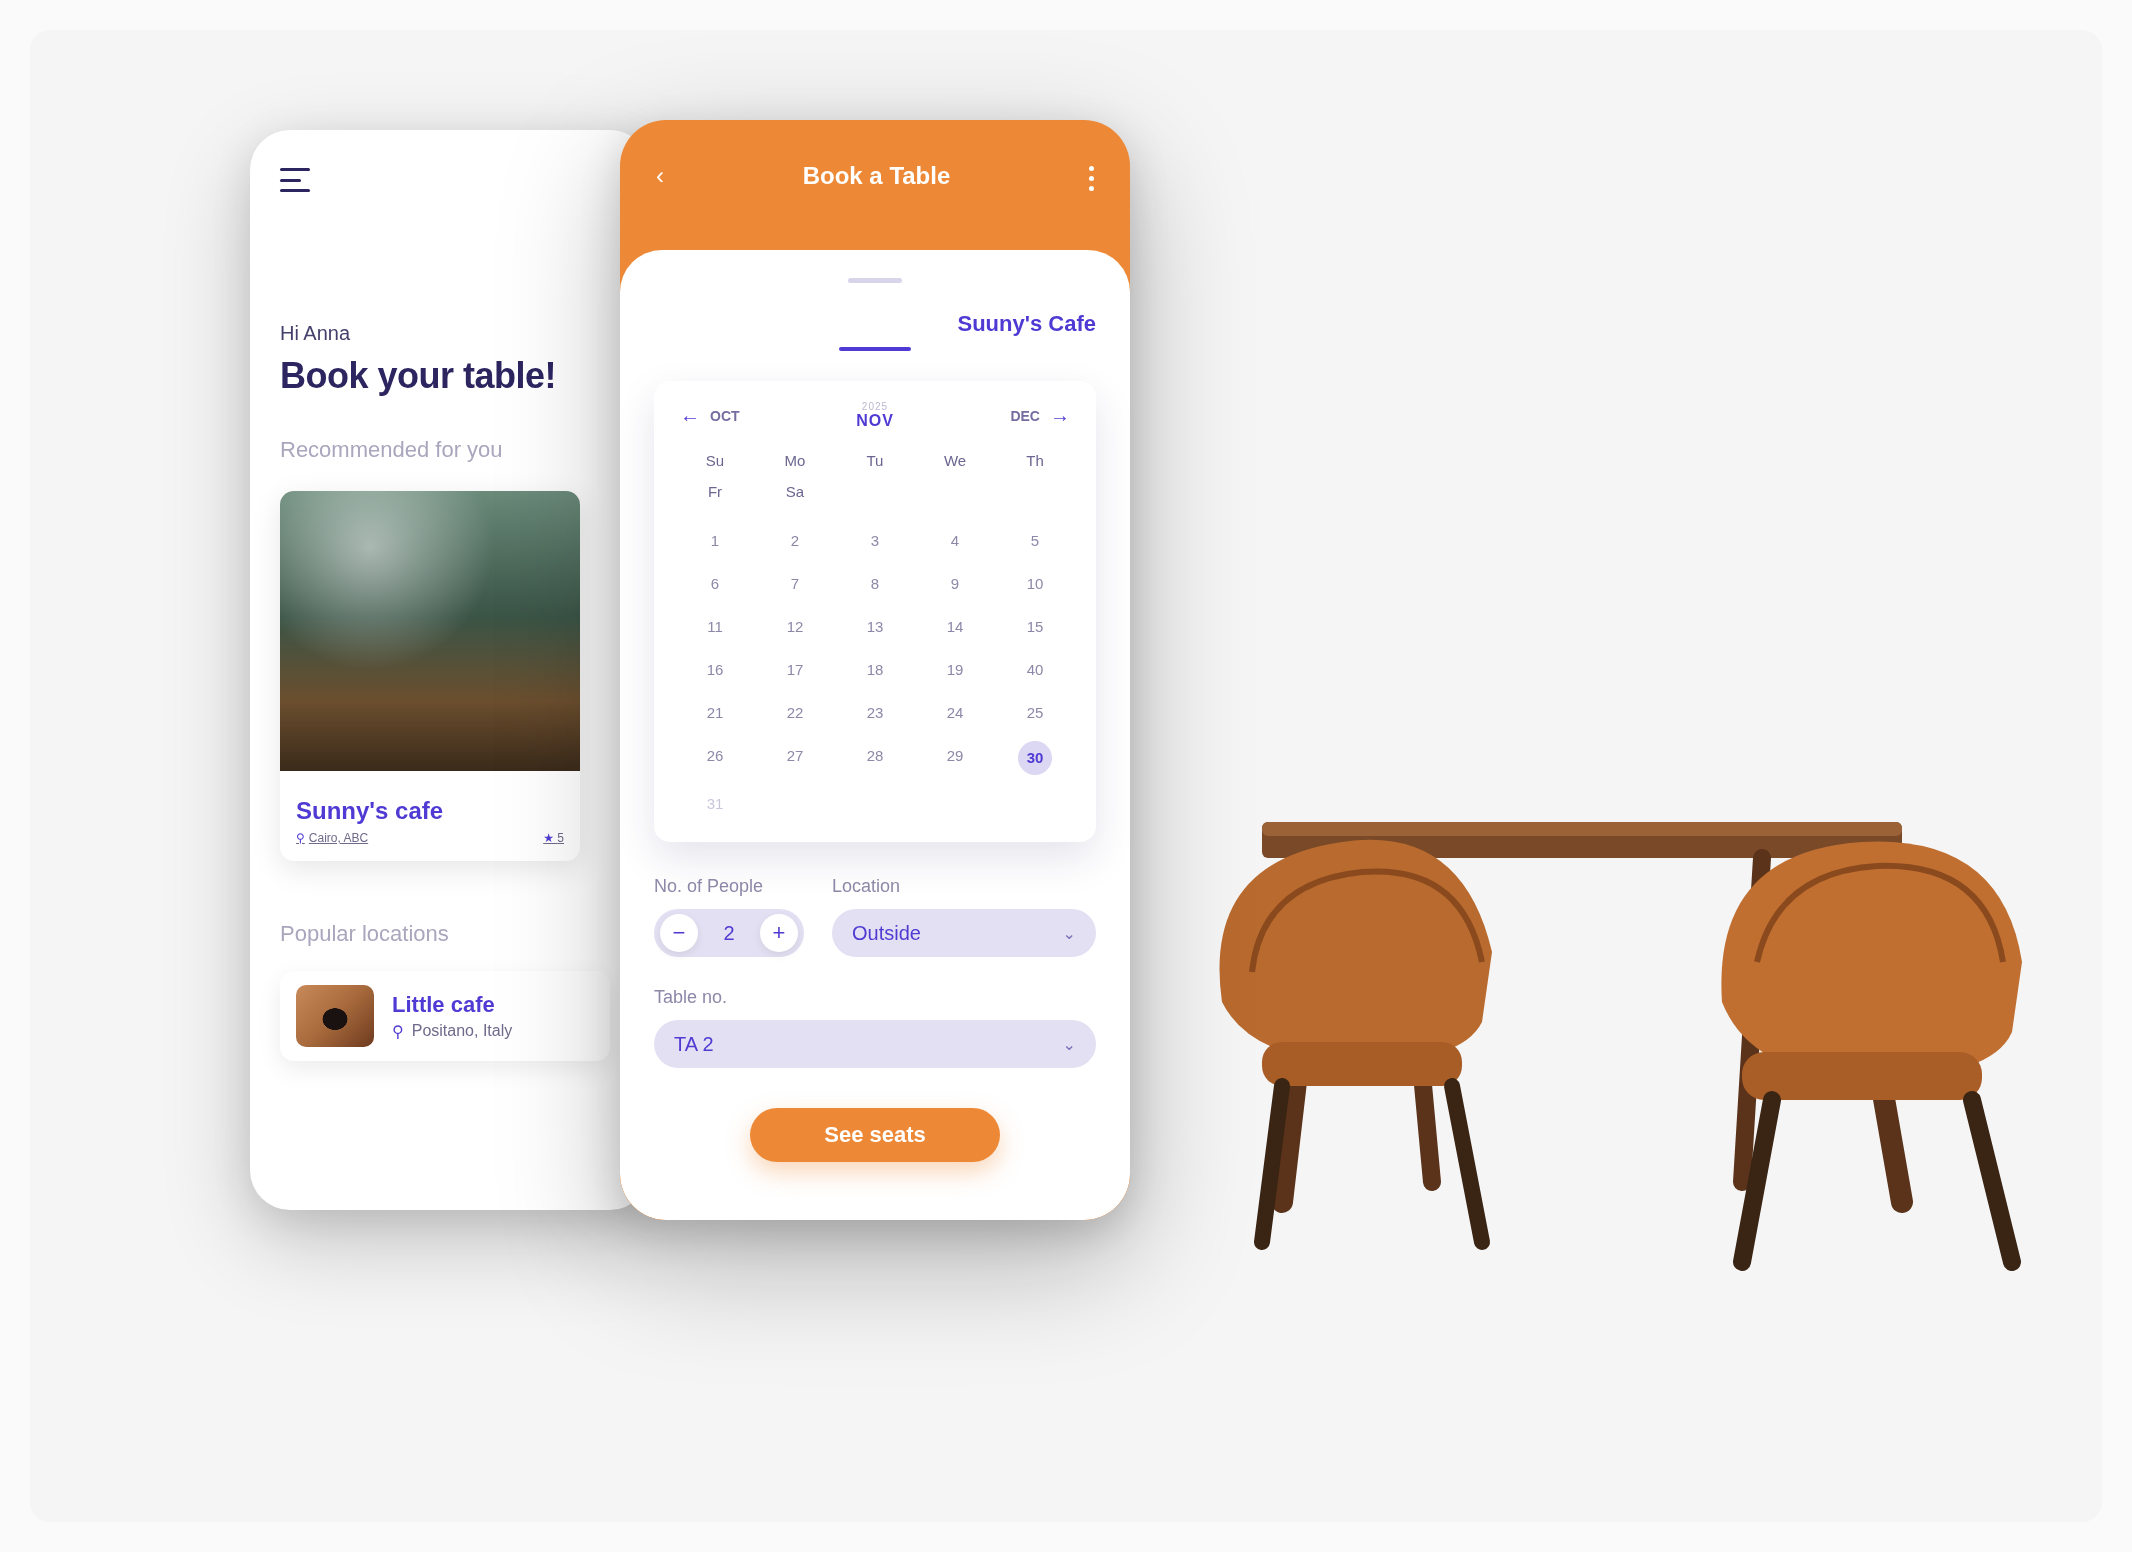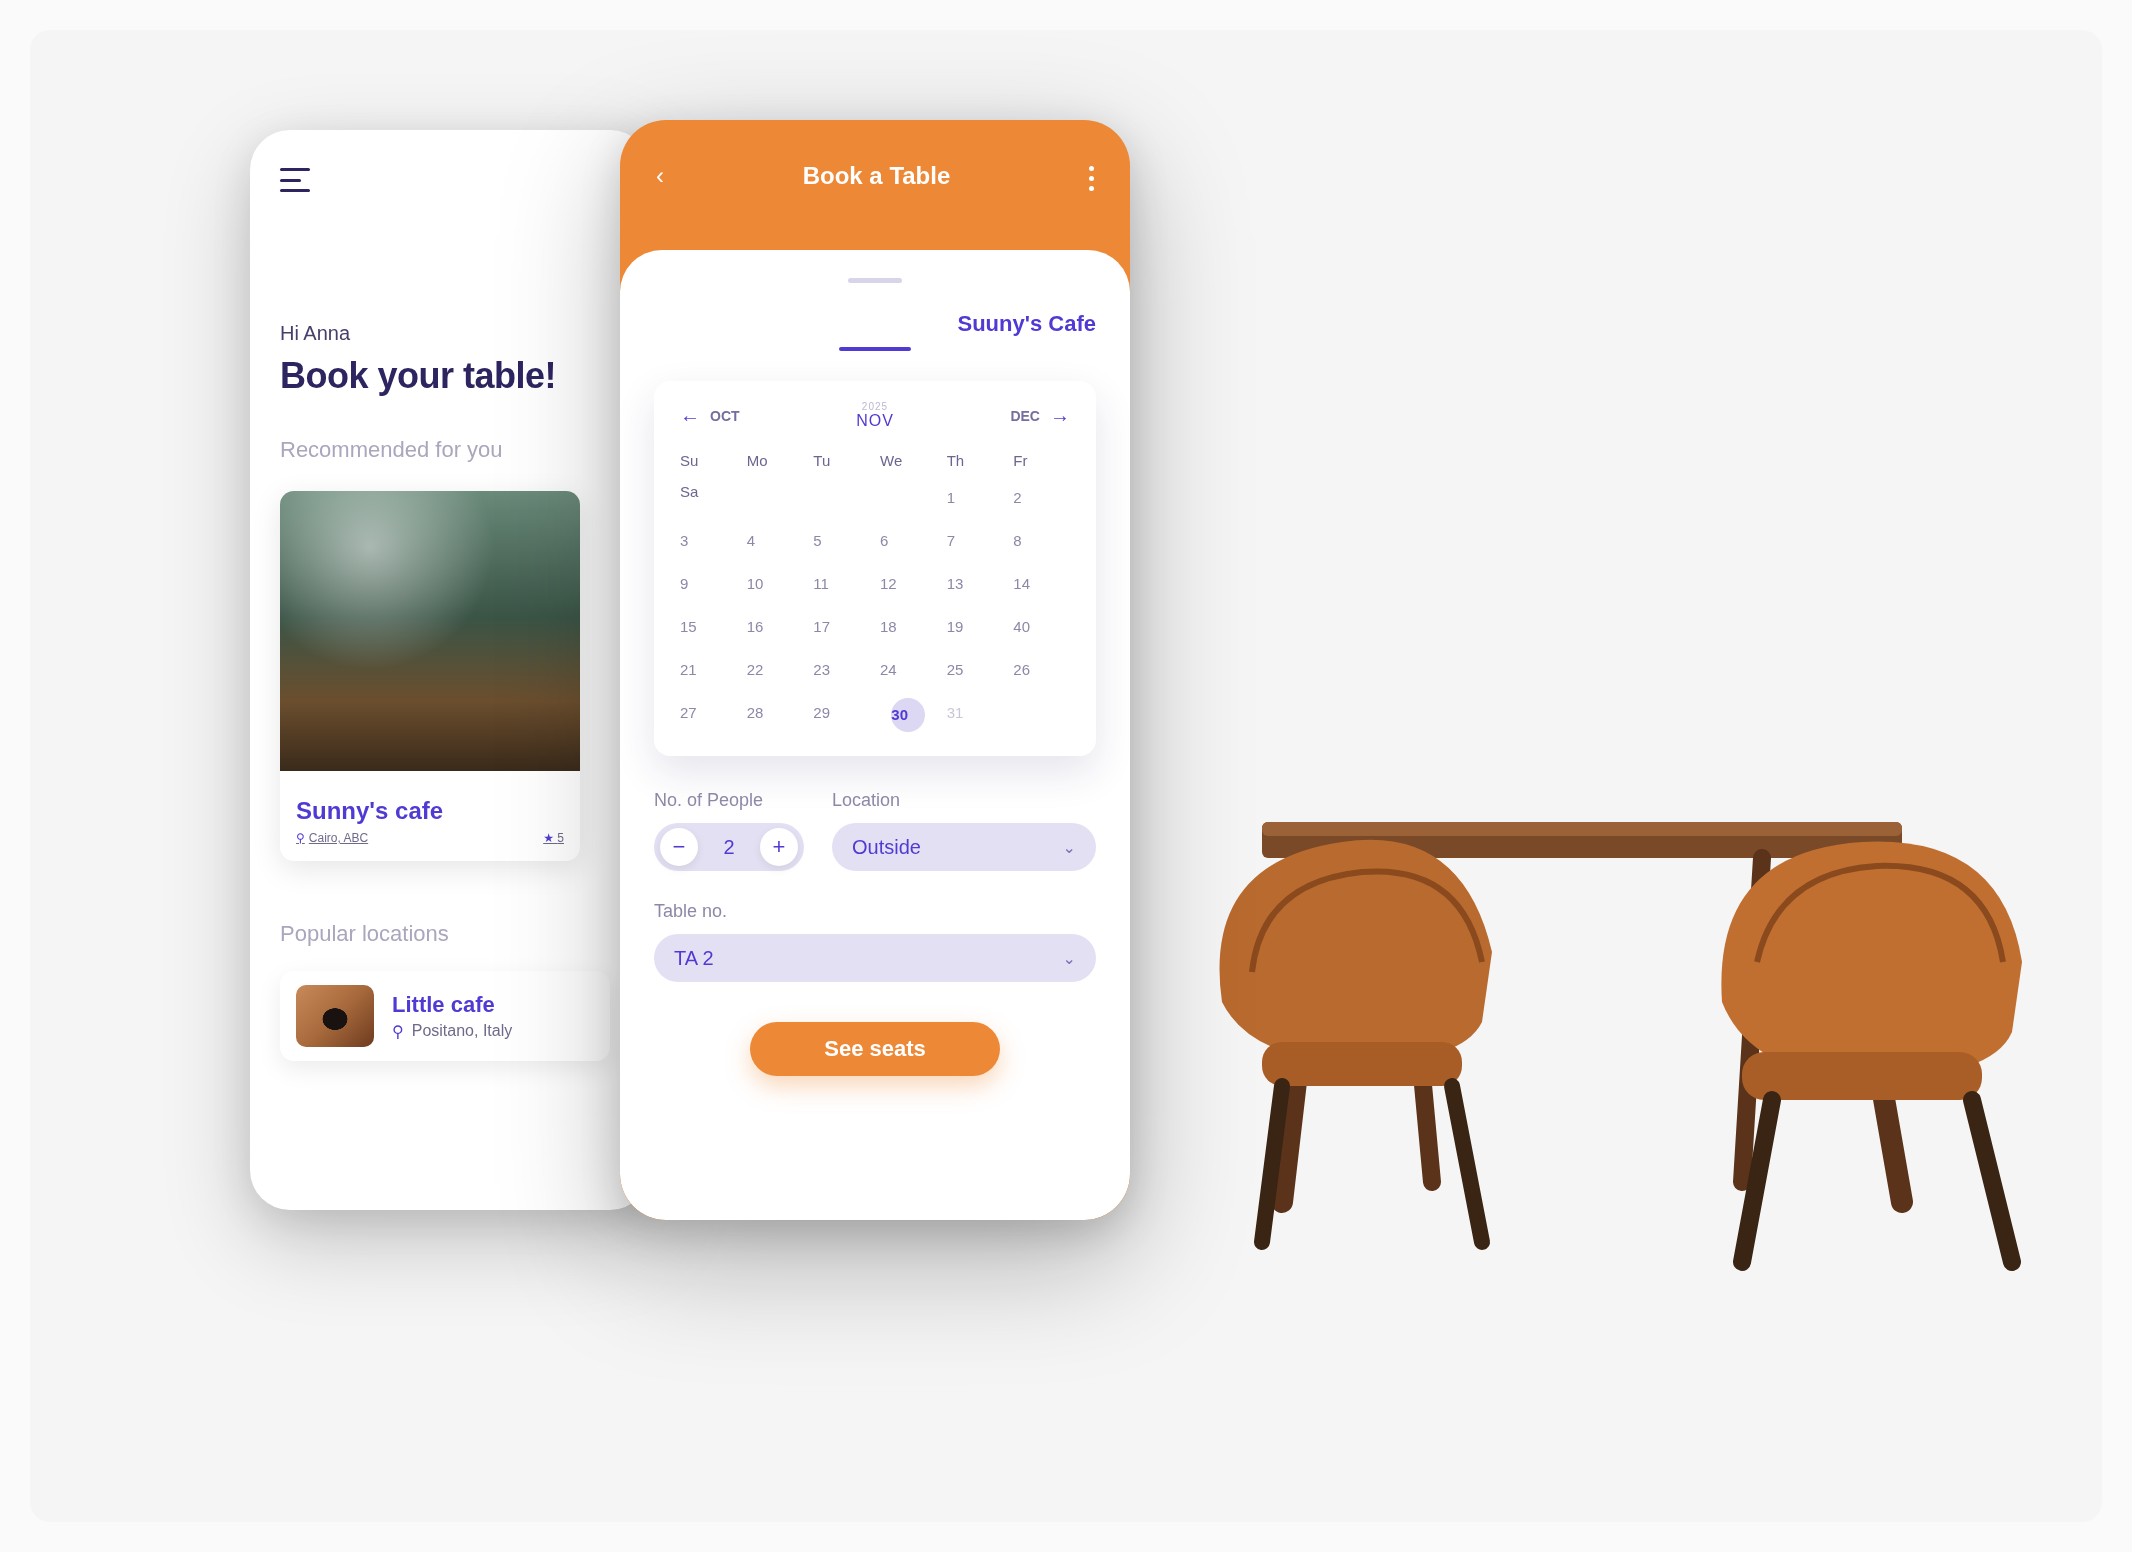--- a/index.html
+++ b/index.html
@@ -124,22 +124,22 @@
     background:#fff;
     border-radius:16px;
     box-shadow: 0 16px 40px rgba(40,30,100,0.12);
     padding: 20px 26px 24px;
   }
   .cal-nav { display:flex; align-items:center; justify-content:space-between; }
   .cal-nav .side { display:flex; align-items:center; gap:10px; color:#736da0; font-size:14px; font-weight:600; cursor:pointer;}
   .cal-nav .arrow { color:#4f3bd4; font-size:20px; }
   .cal-center { text-align:center; }
   .cal-year { color:#bcb8d1; font-size:10px; letter-spacing:1px; }
-  .cal-month { color:#4f3bd4; font-weight:400; font-size:16px; letter-spacing:1px;}
-  .grid7 { display:grid; grid-template-columns: repeat(6,1fr); gap: 14px 10px; margin-top:22px; }
+  .cal-month { color:#4f3bd4; font-weight:700; font-size:16px; letter-spacing:1px;}
+  .grid7 { display:grid; grid-template-columns: repeat(5,1fr); gap: 14px 10px; margin-top:22px; text-align:center; }
   .dow { color:#6b6690; font-size:15px; font-weight:500;}
   .day { color:#8c88a8; font-size:15px; cursor:pointer; padding:6px 0; border-radius:50%; }
   .day.dim { color:#c9c6da; }
   .day.sel { background:#dcd7f2; color:#4f3bd4; font-weight:600; width:34px;height:34px; line-height:22px; margin:0 auto;}
 
   .controls { display:flex; gap:28px; margin-top:34px; }
   .ctrl-label { color:#8c88a8; font-size:18px; margin-bottom:12px; }
   .stepper {
     background:#e4e0f3; border-radius:28px; height:48px; width:150px;
     display:flex; align-items:center; justify-content:space-between; padding:0 6px;

